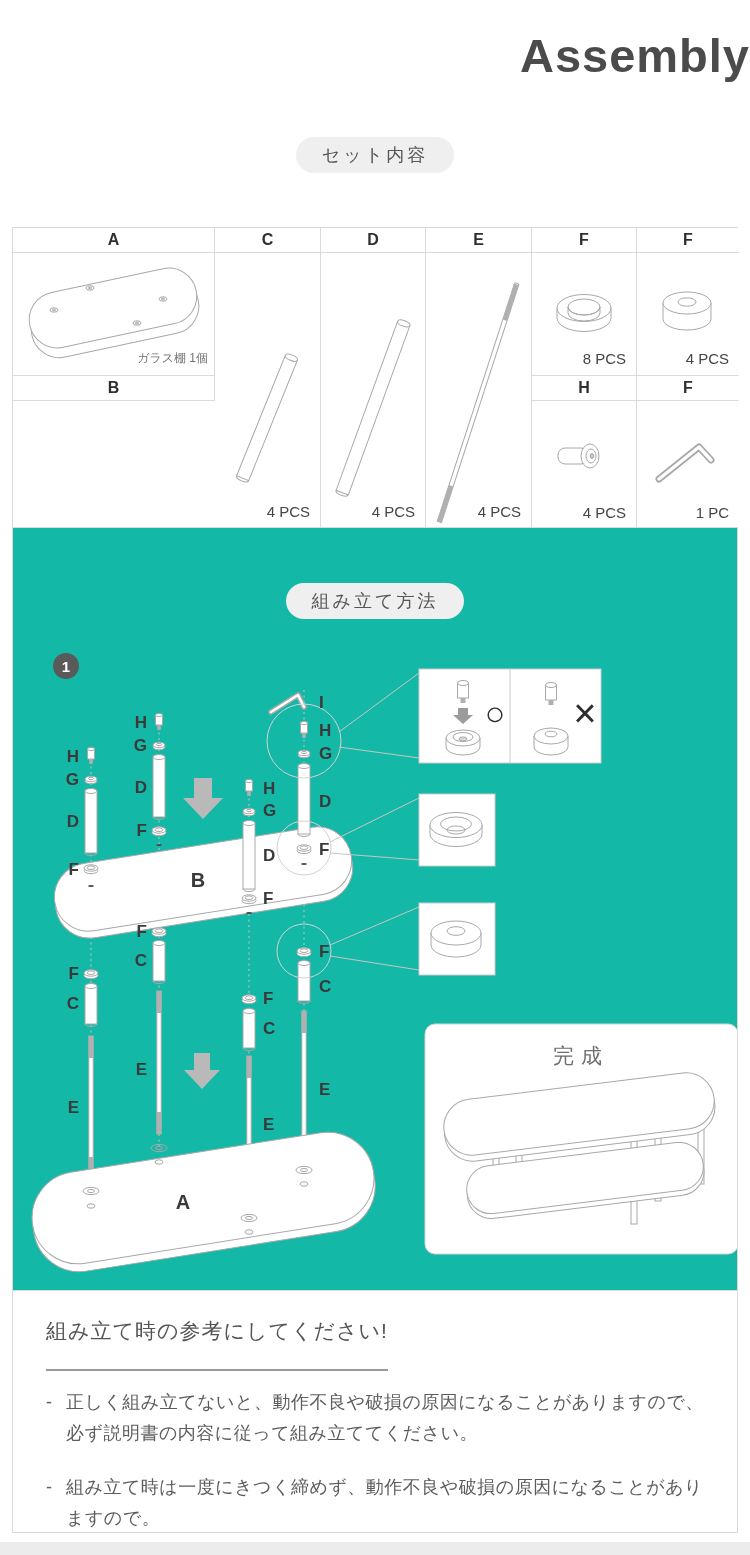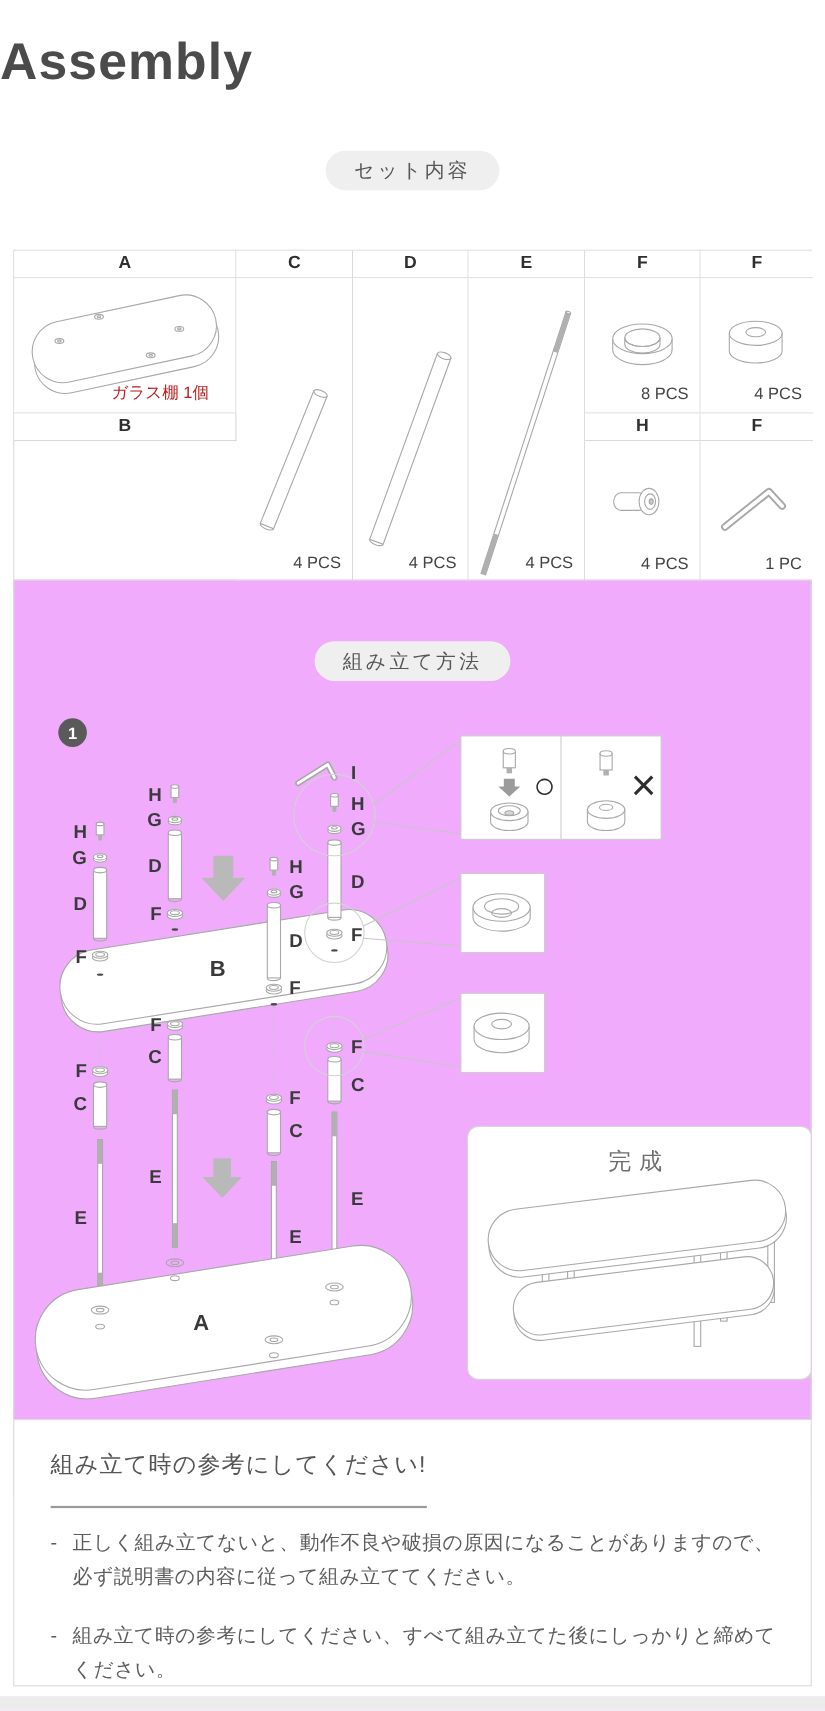--- a/index.html
+++ b/index.html
@@ -1,40 +1,40 @@
 <!DOCTYPE html>
 <html><head>
 <meta charset="utf-8">
 <style>
   html,body{margin:0;padding:0;background:#ffffff;}
   body{width:750px;height:1555px;position:relative;overflow:hidden;
        font-family:"Liberation Sans","DejaVu Sans",sans-serif;color:#4a4a4a;}
   .abs{position:absolute;}
   
-  .page-title{left:0;top:28px;width:750px;text-align:left;font-size:47px;
+  .page-title{left:0;top:28px;width:750px;text-align:right;font-size:47px;
               font-weight:600;letter-spacing:1px;color:#4b4b4b;}
   .pill{background:#efefef;border-radius:20px;padding:8px 26px;font-size:18px;
         color:#565656;letter-spacing:3px;white-space:nowrap;}
   .pill-wrap{left:0;width:750px;text-align:center;}
   
   .ptable{left:12px;top:227px;width:726px;height:301px;display:grid;
           grid-template-columns:202px 106px 105px 106px 105px 102px;
           grid-template-rows:25px 123px 25px 128px;
           border:1px solid #dadada;box-sizing:border-box;background:#fff;}
   .pcell{border-right:1px solid #dadada;border-bottom:1px solid #dadada;
          position:relative;box-sizing:border-box;background:#fff;}
   .pcell.c-last{border-right:none;}
   .pcell.r-last{border-bottom:none;}
   .phead{display:flex;align-items:center;justify-content:center;
          font-size:16px;font-weight:700;color:#2f2f2f;}
   .qty{position:absolute;right:10px;bottom:8px;font-size:15px;color:#454545;margin-top:20px;}
-  .caption{position:absolute;right:24px;bottom:8px;font-size:15px;color:#b91c1c;}
+  .caption{position:absolute;right:6px;bottom:8px;font-size:12px;color:#737373;}
   
   .method-box{left:12px;top:527px;width:726px;height:832px;border:1px solid #dadada;
-              box-sizing:border-box;background:#f0abfc;}
+              box-sizing:border-box;background:#14b8a6;}
   .notes-box{left:12px;top:1290px;width:726px;height:243px;border:1px solid #dadada;
              box-sizing:border-box;background:#fff;}
   .notes-heading{position:absolute;left:33px;top:26px;font-size:21px;color:#555;
                  padding-bottom:24px;border-bottom:2px solid #9a9a9a;letter-spacing:1px;}
   .notes-list{position:absolute;left:33px;top:96px;width:662px;}
   .note-item{display:flex;font-size:18px;line-height:1.7;color:#5c5c5c;margin-bottom:24px;
              letter-spacing:0.5px;}
   .note-dash{width:20px;flex:0 0 20px;}
   .note-text{flex:1;}
   .bottom-strip{left:0;top:1542px;width:750px;height:13px;background:#ececec;}
@@ -443,18 +443,18 @@
 
 <div class="abs notes-box">
   <div class="notes-heading">組み立て時の参考にしてください!</div>
   <div class="notes-list">
     <div class="note-item">
       <span class="note-dash">-</span>
       <span class="note-text">正しく組み立てないと、動作不良や破損の原因になることがありますので、必ず説明書の内容に従って組み立ててください。</span>
     </div>
     <div class="note-item">
       <span class="note-dash">-</span>
-      <span class="note-text">組み立て時の参考にしてください、すべて組み立てた後にしっかりと締めてください。</span>
+      <span class="note-text">組み立て時は一度にきつく締めず、動作不良や破損の原因になることがありますので。</span>
     </div>
   </div>
 </div>
 
 <div class="abs bottom-strip"></div>
 
 </body></html>

